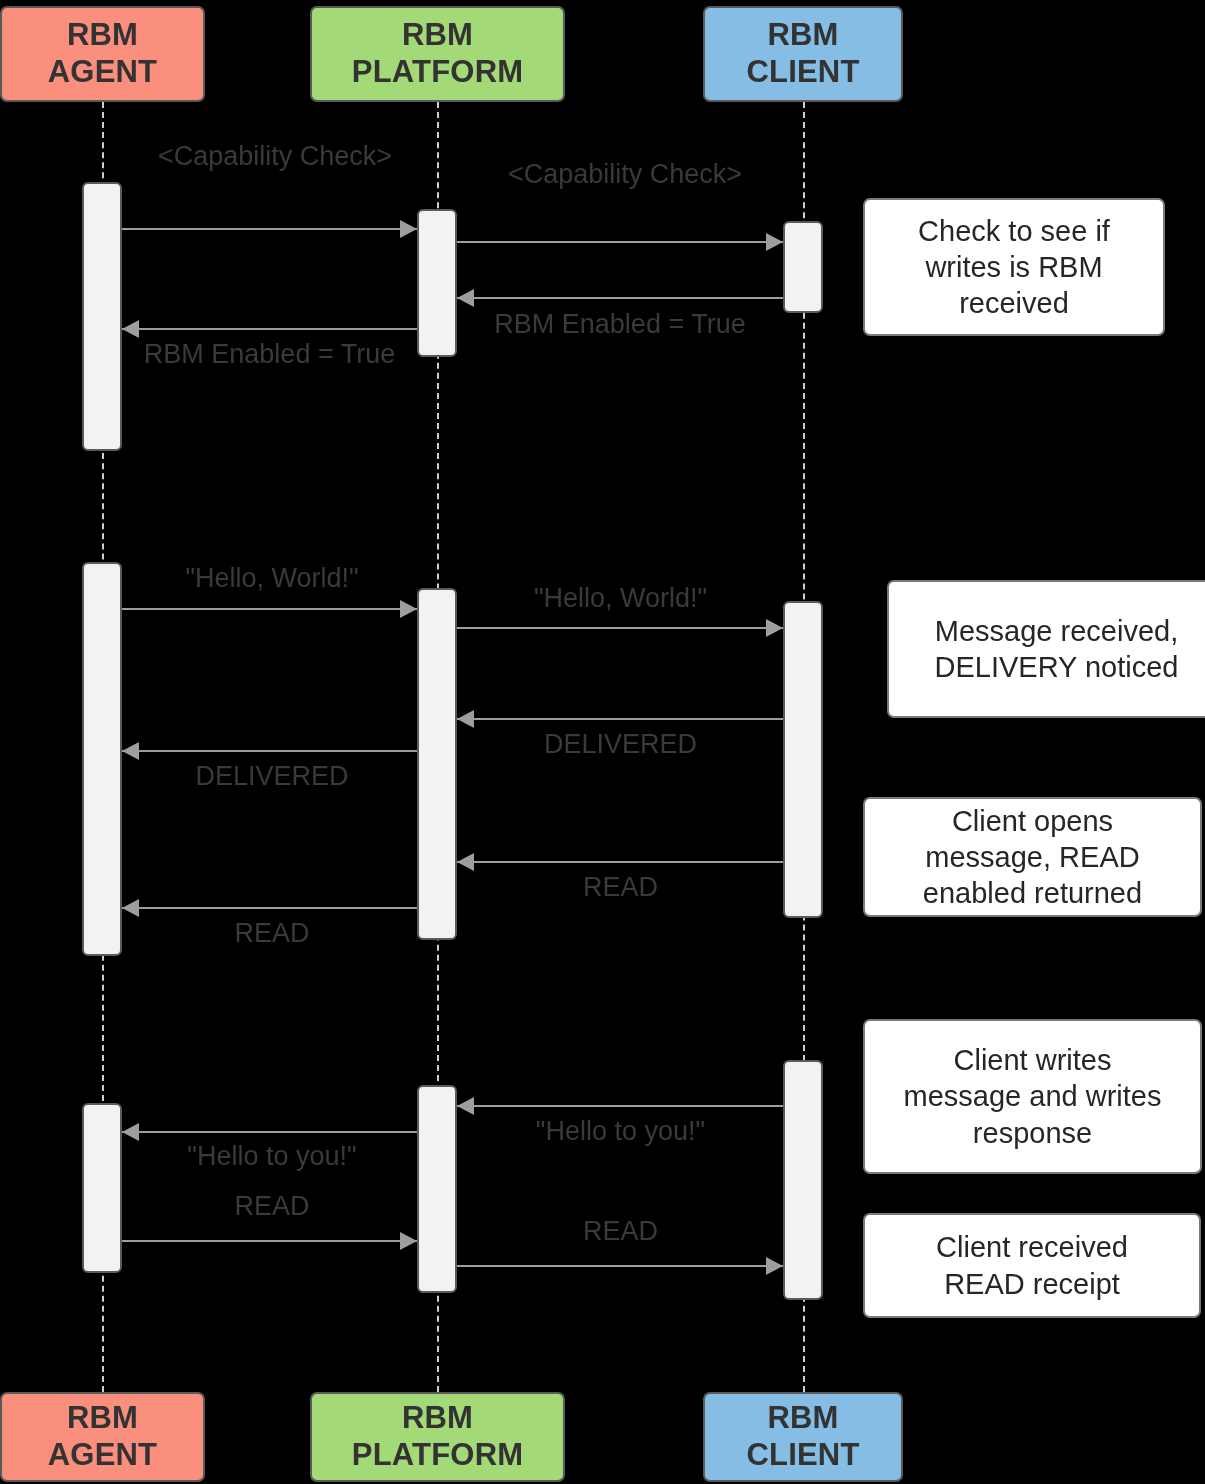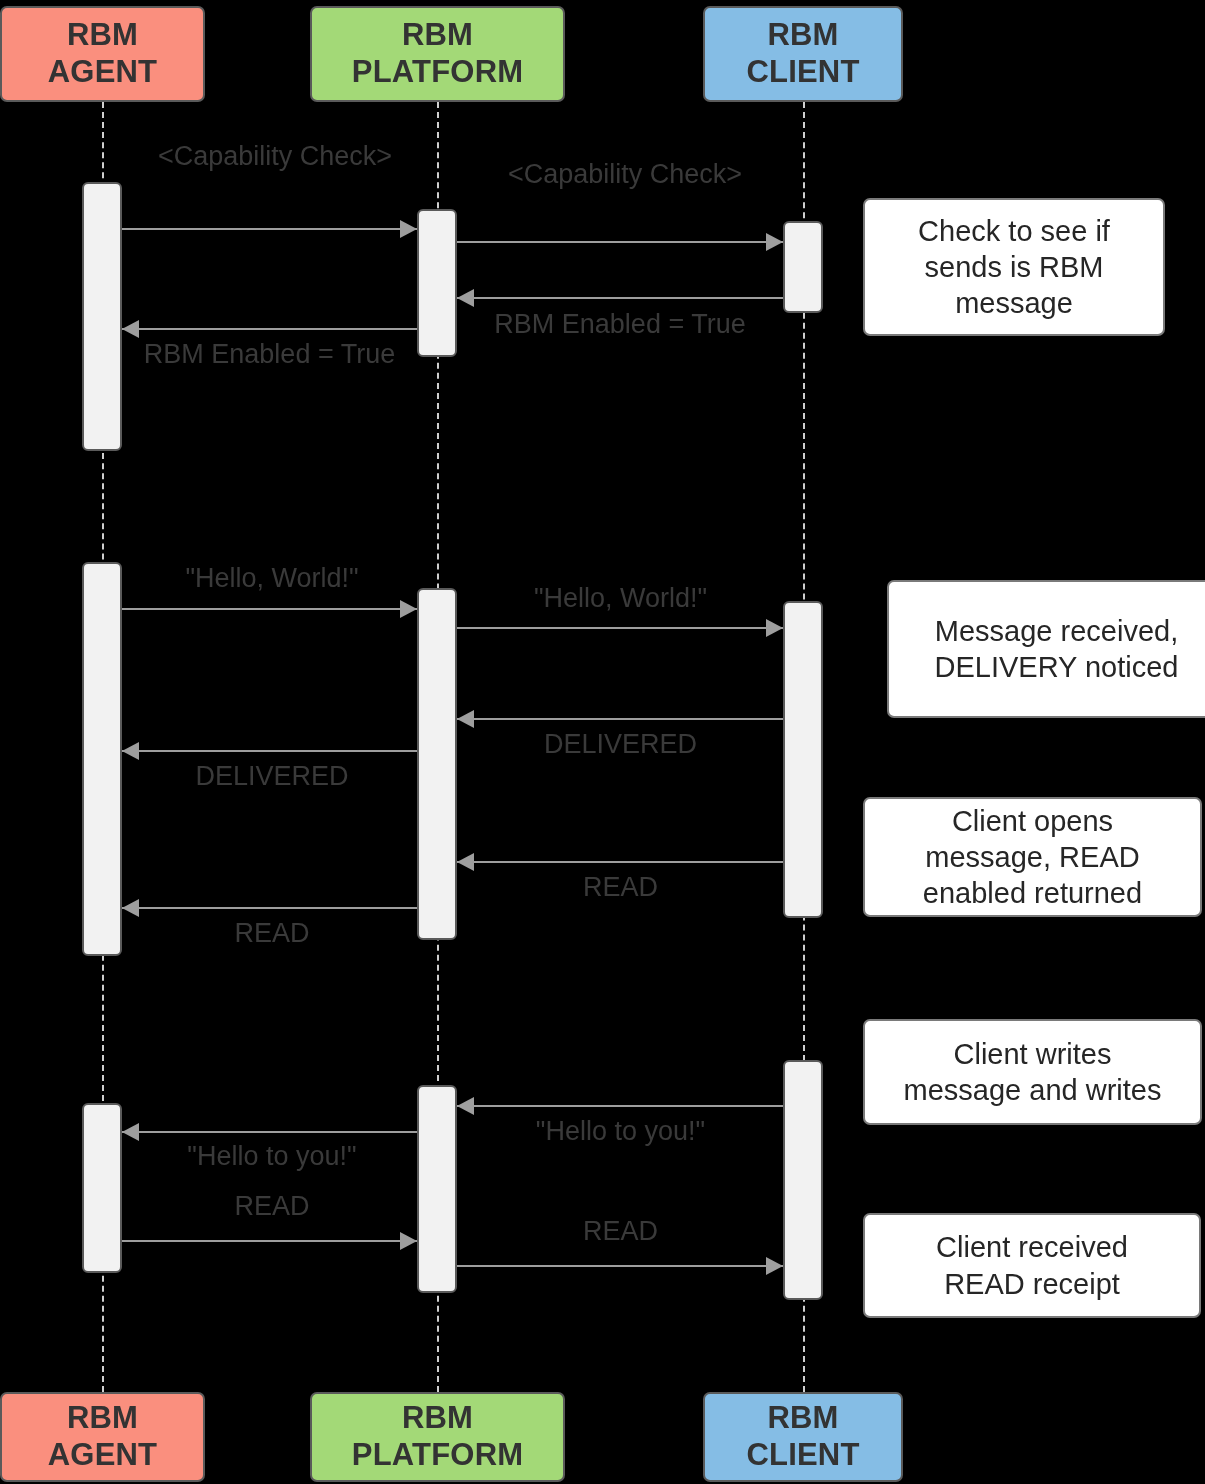--- a/index.html
+++ b/index.html
@@ -215,44 +215,45 @@
 
   <div class="msgline" style="left:457px; top:1265px; width:326px;"></div>
   <div class="arrowhead right" style="left:766px; top:1257px;"></div>
   <div class="msglabel" style="left:478px; top:1215px; width:285px;">
     <span>READ</span>
   </div>
 
   <div class="note" style="left:863px; top:198px; width:302px; height:138px;">
     <div>
       <span>Check to see if</span>
-      <span>sends is RBM</span>
-      <span>message</span>
+      <span>writes is RBM</span>
+      <span>received</span>
     </div>
   </div>
 
   <div class="note" style="left:863px; top:580px; width:339px; height:138px;margin-left:24px;">
     <div>
       <span>Message received,</span>
       <span>DELIVERY noticed</span>
     </div>
   </div>
 
   <div class="note" style="left:863px; top:797px; width:339px; height:120px;">
     <div>
       <span>Client opens</span>
       <span>message, READ</span>
       <span>enabled returned</span>
     </div>
   </div>
 
-  <div class="note" style="left:863px; top:1019px; width:339px; height:106px;">
+  <div class="note" style="left:863px; top:1019px; width:339px; height:155px;">
     <div>
       <span>Client writes</span>
       <span>message and writes</span>
+      <span>response</span>
     </div>
   </div>
 
   <div class="note" style="left:863px; top:1213px; width:338px; height:105px;">
     <div>
       <span>Client received</span>
       <span>READ receipt</span>
     </div>
   </div>
 

